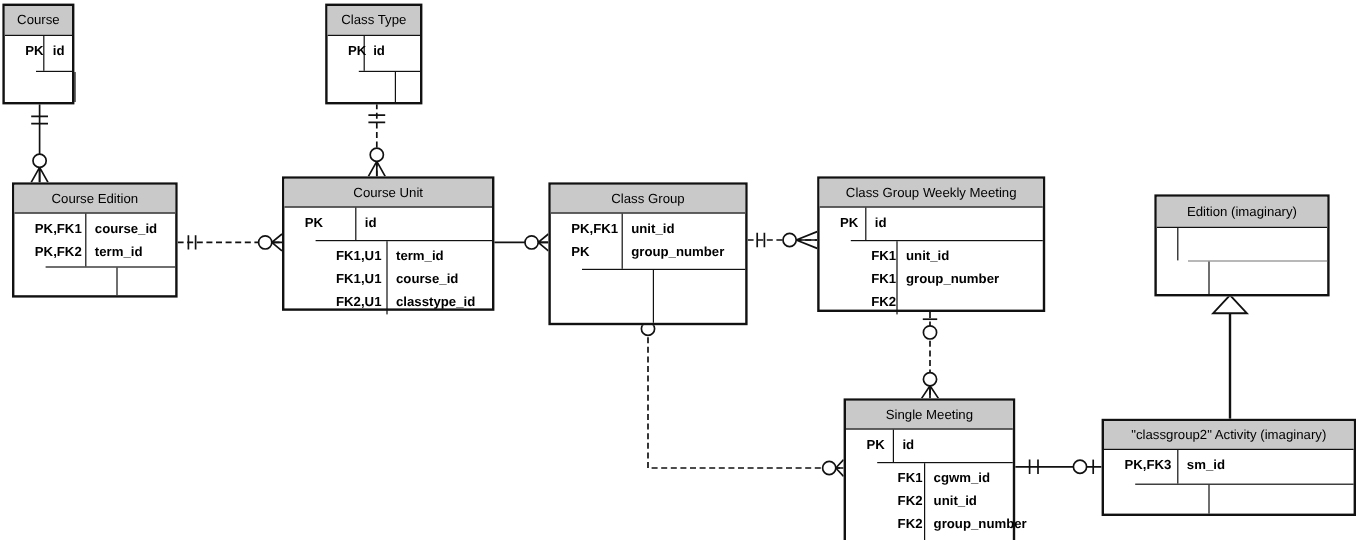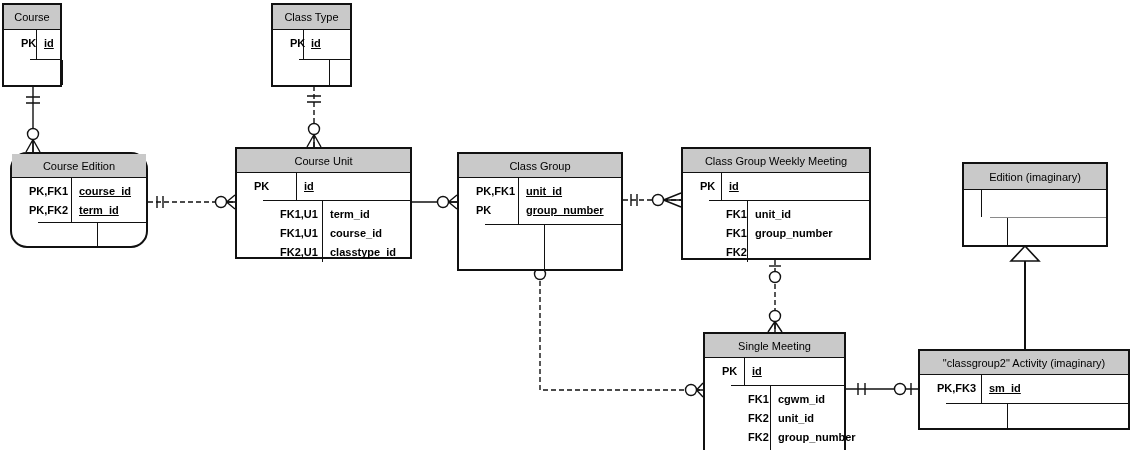--- a/index.html
+++ b/index.html
@@ -20,21 +20,21 @@
   .esec{display:flex;flex:0 0 auto;box-sizing:border-box;}
   .esec.grow{flex:1 1 auto;}
   .esec + .esec{border-top:1px solid #111;margin-left:26px;}
   .esec.graytop + .esec, .esec.graysep{border-top:1px solid #8a8a8a;}
   .ekeys{
     box-sizing:border-box;border-right:1px solid #111;flex:0 0 auto;
     width:var(--kw);padding:4px 0 0 17px;font-weight:bold;
   }
   .efields{flex:1 1 auto;padding:4px 0 0 7px;font-weight:bold;box-sizing:border-box;}
   .ekeys > div,.efields > div{line-height:19px;white-space:nowrap;}
-  .u{text-decoration:underline;}
+  .u{}
 </style>
 </head>
 <body>
 
 <div class="stage">
 
   <svg class="conn" width="1132" height="450" viewBox="0 0 1132 450" fill="none" stroke="#111" stroke-width="1.4">
 
     <g>
       <path d="M33,86 V152"></path>
@@ -125,21 +125,21 @@
       <div class="efields">
           <div class="u">id</div>
         </div>
     </div>
     <div class="esec grow">
       <div class="ekeys"></div>
         <div class="efields"></div>
     </div>
   </div>
 
-  <div class="etable" style="left:10px;top:152px;width:138px;height:96px;border-radius:17px;--kw:60px;">
+  <div class="etable" style="left:10px;top:152px;width:138px;height:96px;--kw:60px;">
     <div class="ehead" style="height:23px">Course Edition</div>
     <div class="esec" style="height:44px">
       <div class="ekeys">
         <div>PK,FK1</div>
         <div>PK,FK2</div>
       </div>
       <div class="efields">
         <div class="u">course_id</div>
         <div class="u">term_id</div>
       </div>

